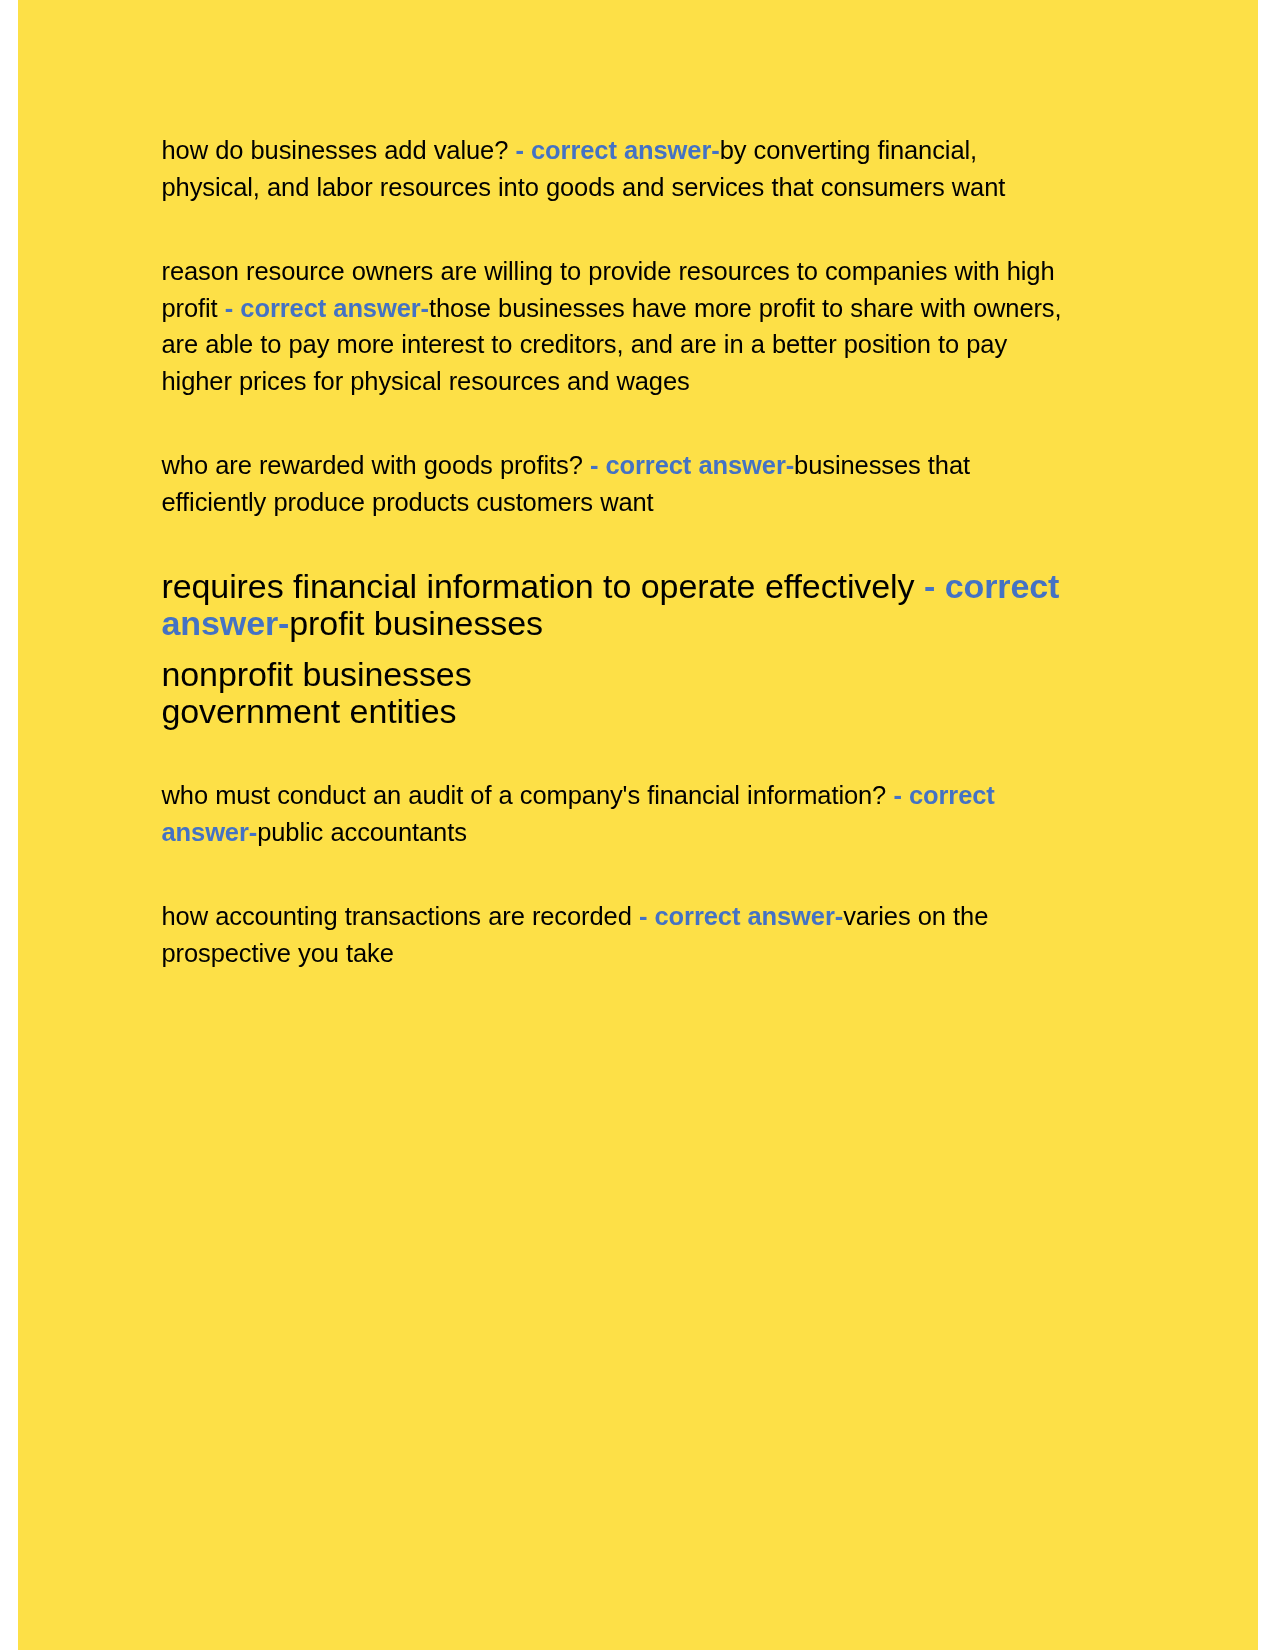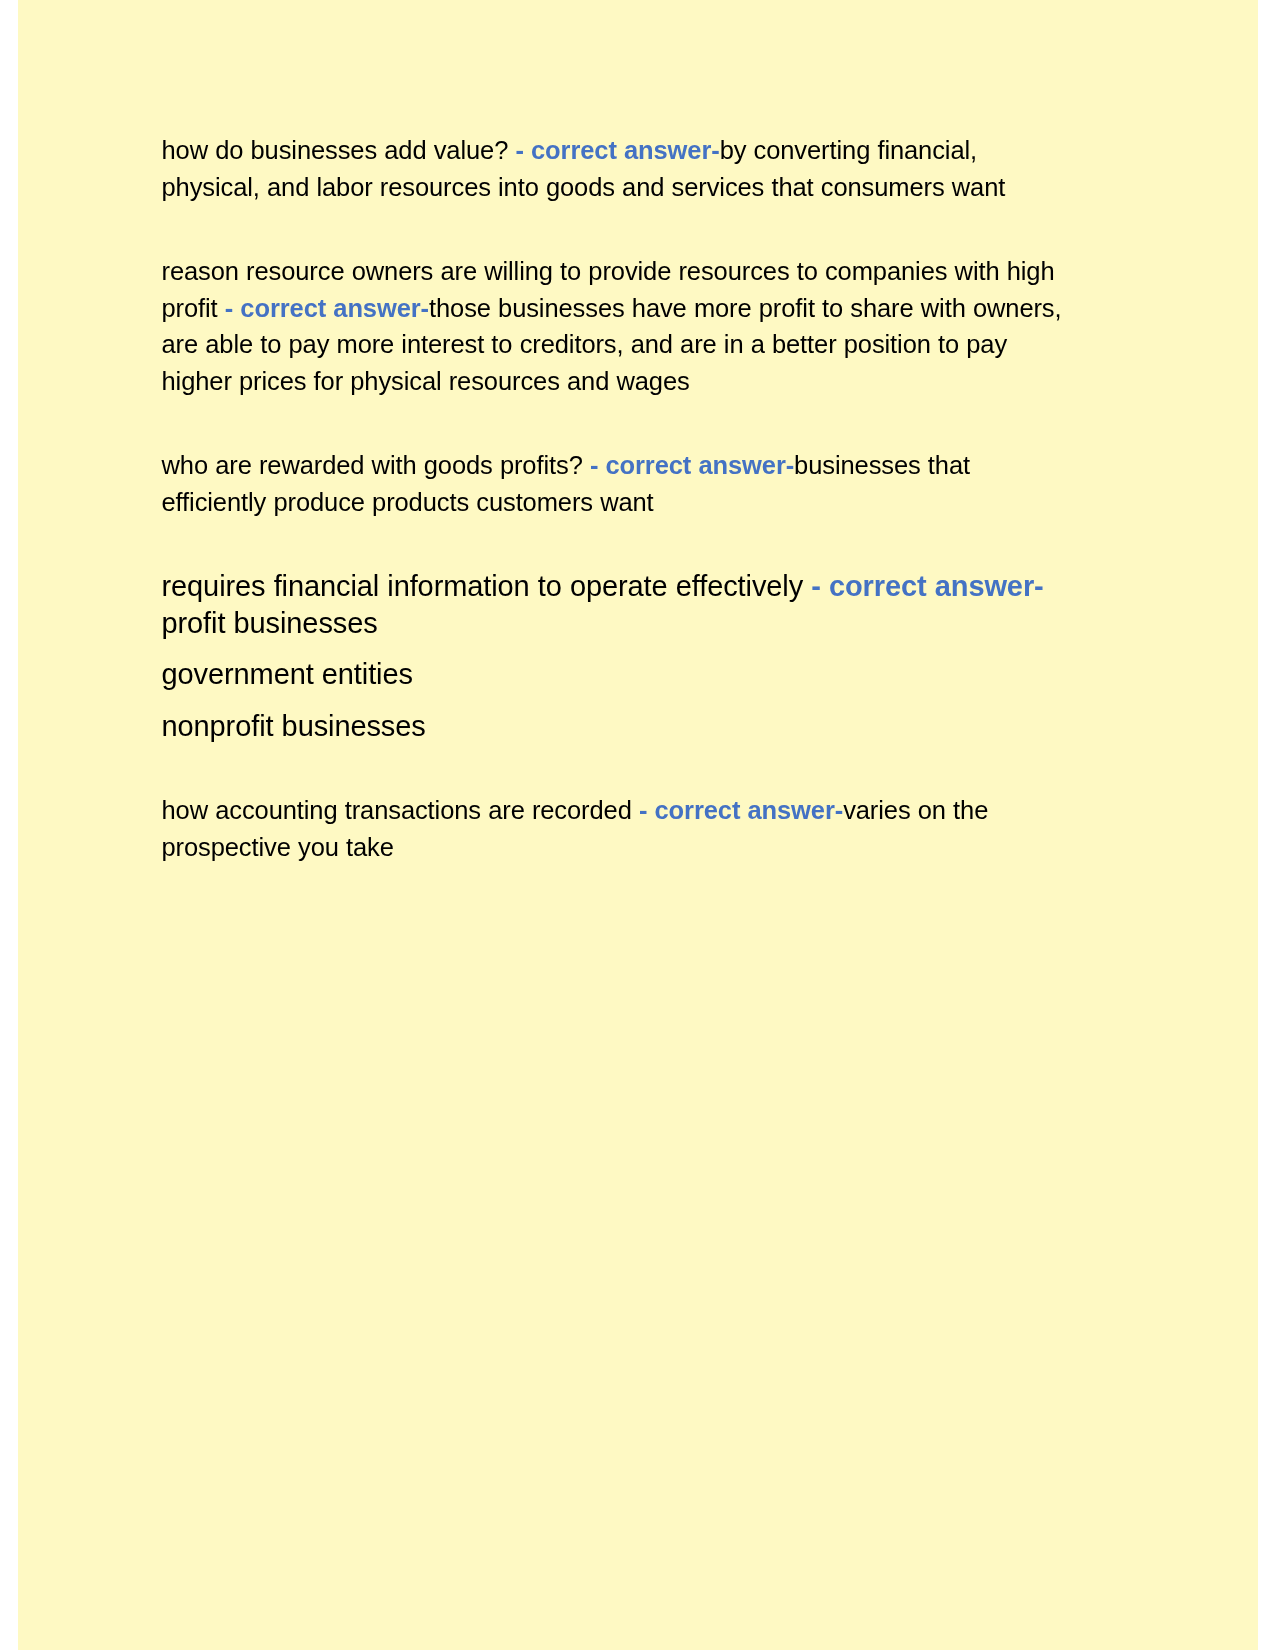--- a/index.html
+++ b/index.html
@@ -7,21 +7,21 @@
     padding: 0;
     background: #ffffff;
   }
   body {
     font-family: "Liberation Sans", sans-serif;
   }
   .page {
     position: relative;
     width: 1240px;
     height: 1650px;
-    background: #fef9c3;
+    background: #fde047;
     margin: 0 auto;
     overflow: hidden;
     box-sizing: border-box;
   }
   .doc-body {
     position: absolute;
     left: 144px;
     top: 132px;
     width: 912px;
   }
@@ -35,21 +35,21 @@
     word-spacing: 0.2px;
   }
   .qa-block:last-child {
     margin-bottom: 0;
   }
   .qa-block .sep {
     color: #4472c4;
     font-weight: bold;
   }
   .extra-line {
-    font-size: 29px;
+    font-size: 34px;
     line-height: 36.5px;
     color: #000000;
     letter-spacing: -0.1px;
     margin: 0 0 15px 0;
   }
 </style>
 </head>
 <body>
 
 <div class="page">
@@ -66,23 +66,26 @@
     <p class="qa-block">
       <span>who are rewarded with goods profits? </span><span class="sep">- correct answer-</span><span>businesses that efficiently produce products customers want</span>
     </p>
 
 
 
     <div class="qa-block">
       <p class="extra-line" style="margin-bottom:15px">
         <span>requires financial information to operate effectively </span><span class="sep">- correct answer-</span><span>profit businesses</span>
       </p>
+      <p class="extra-line" style="margin-bottom:0">nonprofit businesses</p>
       <p class="extra-line">government entities</p>
-      <p class="extra-line" style="margin-bottom:0">nonprofit businesses</p>
     </div>
 
+    <p class="qa-block">
+      <span>who must conduct an audit of a company's financial information? </span><span class="sep">- correct answer-</span><span>public accountants</span>
+    </p>
 
     <p class="qa-block">
       <span>how accounting transactions are recorded </span><span class="sep">- correct answer-</span><span>varies on the prospective you take</span>
     </p>
 
   </div>
 </div>
 
 </body></html>

